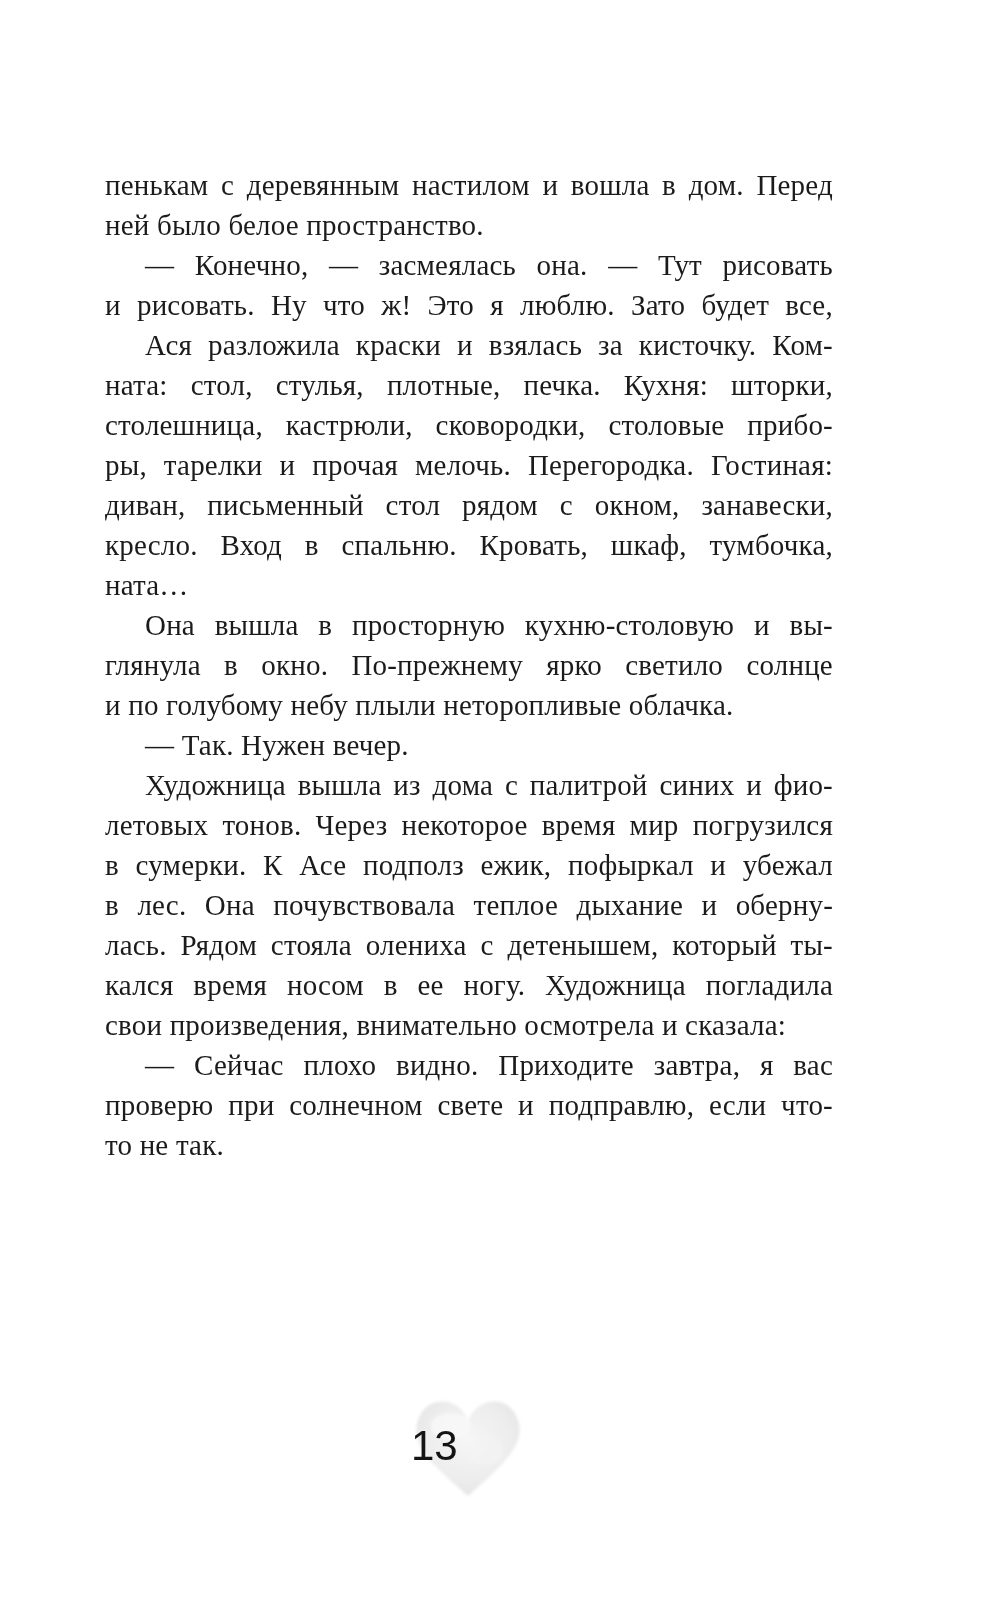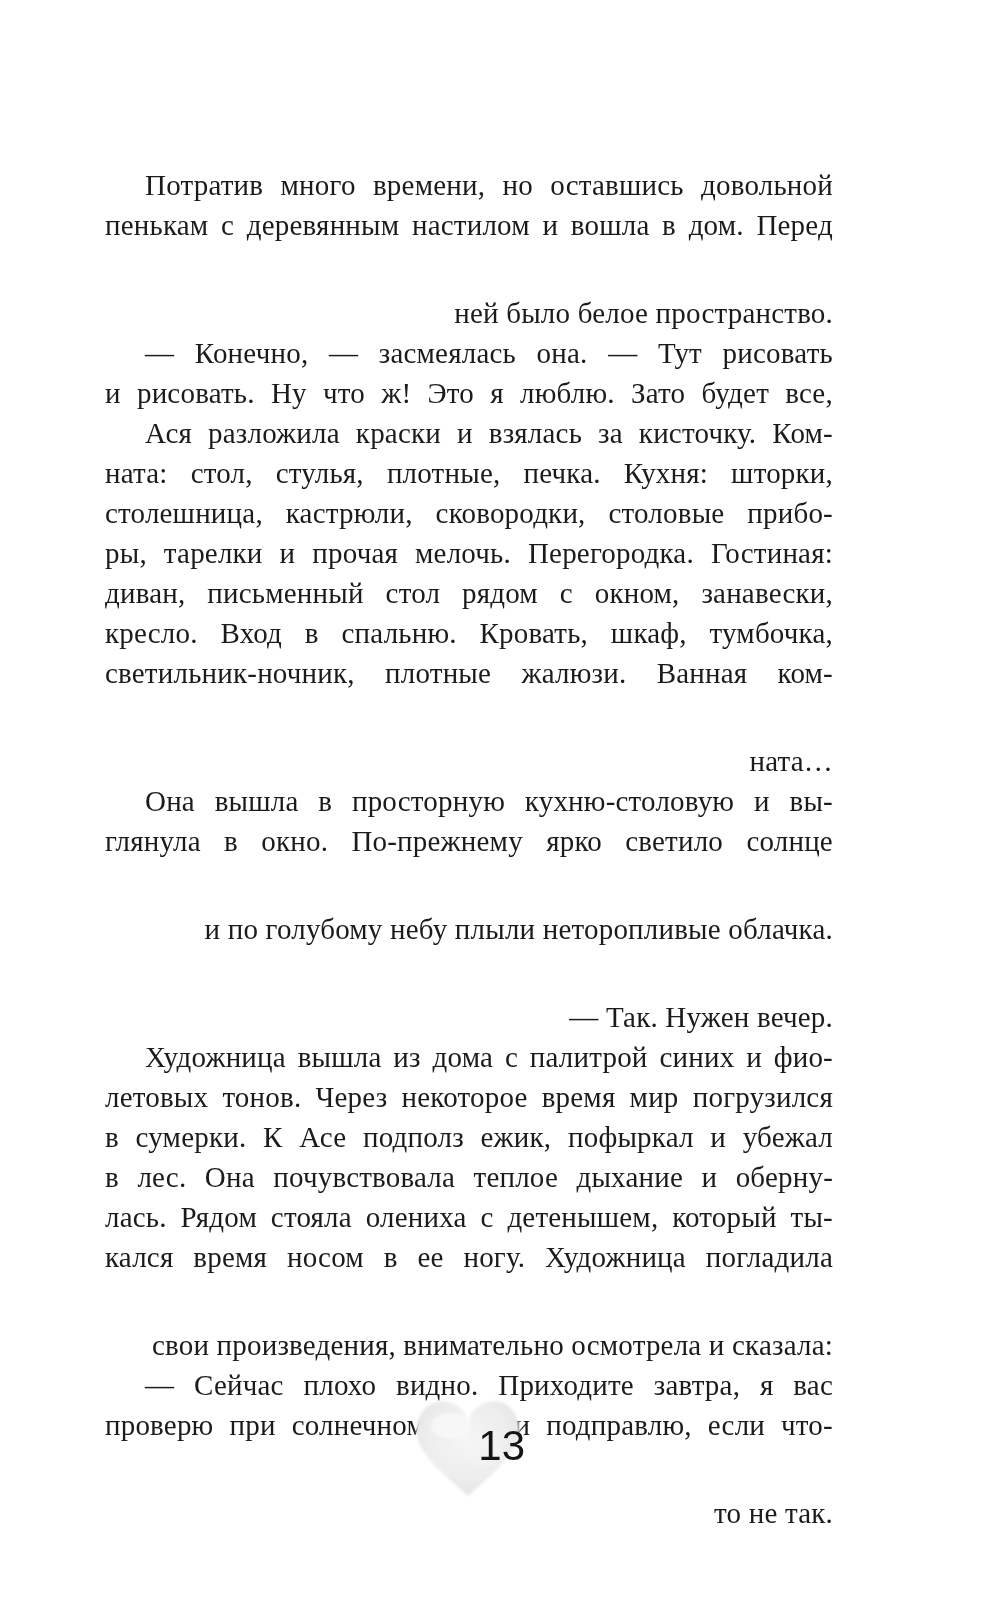--- a/index.html
+++ b/index.html
@@ -31,60 +31,51 @@
   }
   
   .line.just {
     display: flex;
     justify-content: space-between;
   }
   .line.just span { display: inline-block; white-space: nowrap; }
   
   .line.last {
     white-space: nowrap;
-    text-align: right;
-    margin-top: 48px;
+    text-align: left;
   }
   
   .line.indent { padding-left: 40px; }
   .pagenum-wrap {
     position: absolute;
     left: 411px;
     top: 1392px;
     width: 114px;
     height: 112px;
   }
   .pagenum-wrap svg { position: absolute; left: 0; top: 0; }
   .pagenum {
     position: absolute;
     left: 0;
     top: 31px;
     width: 100%;
-    text-align: right;
+    text-align: left;
     font-family: "Liberation Sans", sans-serif;
     font-size: 42px;
     line-height: 46px;
     color: #141414;
   }
 </style>
 </head>
 <body>
 
 <div class="book-page">
 
   <div class="text-block">
       <div class="paragraph">
-        <div class="line just indent">
-          <span>Потратив</span>
-          <span>много</span>
-          <span>времени,</span>
-          <span>но</span>
-          <span>оставшись</span>
-          <span>довольной</span>
-        </div>
         <div class="line just">
           <span>пенькам</span>
           <span>с</span>
           <span>деревянным</span>
           <span>настилом</span>
           <span>и</span>
           <span>вошла</span>
           <span>в</span>
           <span>дом.</span>
           <span>Перед</span>
@@ -163,27 +154,20 @@
         </div>
         <div class="line just">
           <span>кресло.</span>
           <span>Вход</span>
           <span>в</span>
           <span>спальню.</span>
           <span>Кровать,</span>
           <span>шкаф,</span>
           <span>тумбочка,</span>
         </div>
-        <div class="line just">
-          <span>светильник-ночник,</span>
-          <span>плотные</span>
-          <span>жалюзи.</span>
-          <span>Ванная</span>
-          <span>ком-</span>
-        </div>
         <div class="line last">ната…</div>
       </div>
       <div class="paragraph">
         <div class="line just indent">
           <span>Она</span>
           <span>вышла</span>
           <span>в</span>
           <span>просторную</span>
           <span>кухню-столовую</span>
           <span>и</span>
@@ -275,21 +259,21 @@
           <span>видно.</span>
           <span>Приходите</span>
           <span>завтра,</span>
           <span>я</span>
           <span>вас</span>
         </div>
         <div class="line just">
           <span>проверю</span>
           <span>при</span>
           <span>солнечном</span>
-          <span>небу</span>
+          <span>свете</span>
           <span>и</span>
           <span>подправлю,</span>
           <span>если</span>
           <span>что-</span>
         </div>
         <div class="line last">то не так.</div>
       </div>
     </div>
 
   <div class="pagenum-wrap">

